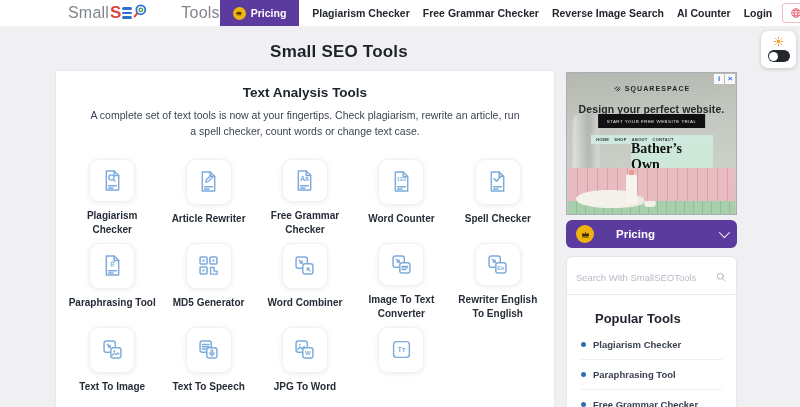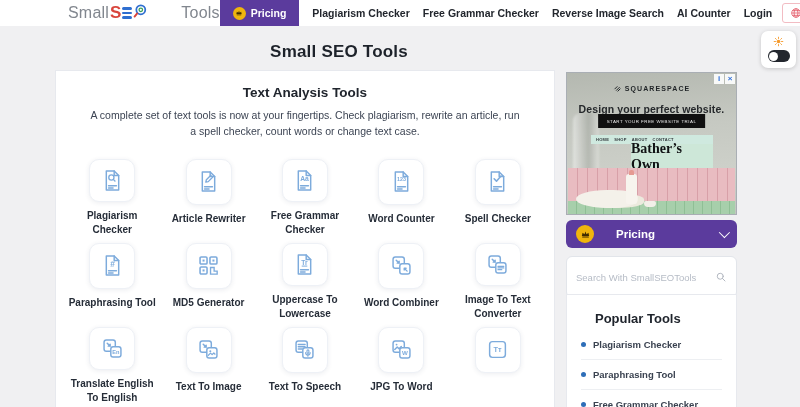--- a/index.html
+++ b/index.html
@@ -315,34 +315,20 @@
               <path d="M13.8 13.8h3.2v3.2h2.7v2.7h-5.9z" stroke-width="1.2"></path>
             </g>
             <rect x="6.7" y="6.7" width="1.8" height="1.8" fill="#7dabdc"></rect>
             <rect x="15.5" y="6.7" width="1.8" height="1.8" fill="#7dabdc"></rect>
             <rect x="6.7" y="15.5" width="1.8" height="1.8" fill="#7dabdc"></rect>
           </svg>
         </span>
         <span class="tool-label">MD5 Generator</span>
       </div>
 
-      <div class="tool">
-        <span class="tool-box">
-          <svg viewBox="0 0 24 24" width="27" height="27">
-            <g fill="none" stroke="#7dabdc" stroke-width="1.3" stroke-linecap="round" stroke-linejoin="round">
-              <path d="M6.5 3.5h7l4 4v13h-11z"></path>
-              <path d="M13.5 3.5v4h4"></path>
-              <path d="M8.5 16.6h7M8.5 18.6h4"></path>
-            </g>
-            <text x="12" y="12.4" text-anchor="middle" font-size="6" font-weight="bold" fill="#7dabdc" font-family="Liberation Sans,sans-serif">Tr</text>
-            <path d="M9.5 13.4h5" stroke="#7dabdc" stroke-width=".9"></path>
-          </svg>
-        </span>
-        <span class="tool-label">Uppercase To Lowercase</span>
-      </div>
 
       <div class="tool">
         <span class="tool-box">
           <svg viewBox="0 0 24 24" width="27" height="27">
             <g fill="none" stroke="#7dabdc" stroke-width="1.3" stroke-linecap="round" stroke-linejoin="round">
               <rect x="4.5" y="4.5" width="10" height="10" rx="2"></rect>
               <path d="M7.3 7.3l2.6 2.6M9.9 9.9V8.2M9.9 9.9H8.2"></path>
             </g>
             <rect x="10.5" y="10.5" width="9" height="9" rx="2" fill="#fff" stroke="#7dabdc" stroke-width="1.3"></rect>
             <g fill="none" stroke="#7dabdc" stroke-width="1.2" stroke-linecap="round">
@@ -373,21 +359,21 @@
         <span class="tool-box">
           <svg viewBox="0 0 24 24" width="27" height="27">
             <g fill="none" stroke="#7dabdc" stroke-width="1.3" stroke-linecap="round" stroke-linejoin="round">
               <rect x="4.5" y="4.5" width="10" height="10" rx="2"></rect>
               <path d="M7.3 7.3l2.6 2.6M9.9 9.9V8.2M9.9 9.9H8.2"></path>
             </g>
             <rect x="10.5" y="10.5" width="9" height="9" rx="2" fill="#fff" stroke="#7dabdc" stroke-width="1.3"></rect>
             <text x="15" y="17.2" text-anchor="middle" font-size="5" font-weight="bold" fill="#7dabdc" font-family="Liberation Sans,sans-serif">En</text>
           </svg>
         </span>
-        <span class="tool-label">Translate English To English</span>
+        <span class="tool-label">Rewriter English To English</span>
       </div>
 
       <div class="tool">
         <span class="tool-box">
           <svg viewBox="0 0 24 24" width="27" height="27">
             <g fill="none" stroke="#7dabdc" stroke-width="1.3" stroke-linecap="round" stroke-linejoin="round">
               <rect x="4.5" y="4.5" width="10" height="10" rx="2"></rect>
               <path d="M7.3 7.3l2.6 2.6M9.9 9.9V8.2M9.9 9.9H8.2"></path>
             </g>
             <rect x="10.5" y="10.5" width="9" height="9" rx="2" fill="#fff" stroke="#7dabdc" stroke-width="1.3"></rect>

